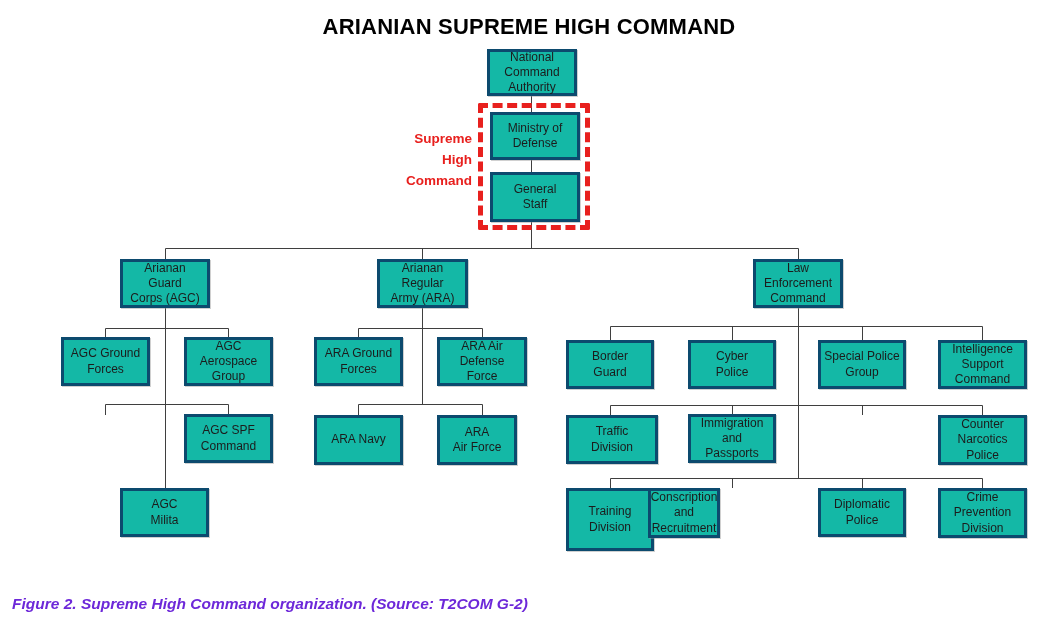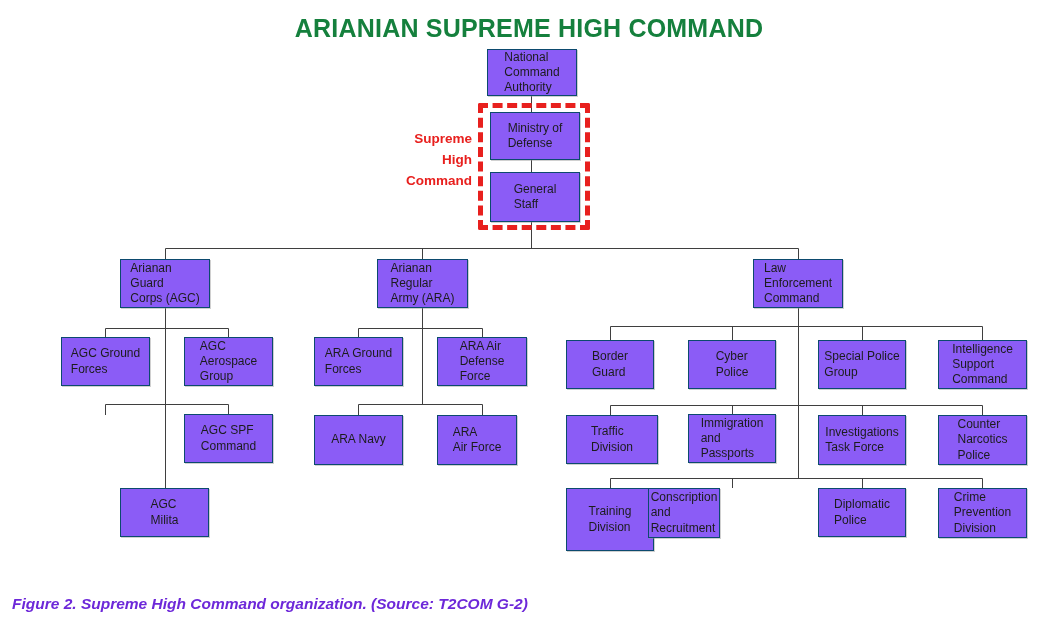--- a/index.html
+++ b/index.html
@@ -2,27 +2,27 @@
 <html><head>
 <meta charset="utf-8">
 <style>
   html,body{margin:0;padding:0;background:#ffffff;}
   .stage{
     position:relative;width:1058px;height:637px;background:#ffffff;
     font-family:"Liberation Sans",sans-serif;overflow:hidden;
   }
   .chart-title{
     position:absolute;top:14px;left:0;width:1058px;text-align:center;
-    font-size:25px;font-weight:bold;color:#15803d;letter-spacing:.2px;
+    font-size:22px;font-weight:bold;color:#000000;letter-spacing:.2px;
     white-space:pre-line;
   }
   .box{
-    position:absolute;background:#8b5cf6;border:1px solid #0c4a6e;
+    position:absolute;background:#14b8a6;border:3px solid #0c4a6e;
     box-sizing:border-box;display:flex;align-items:center;justify-content:center;
-    font-size:12px;line-height:1.27;color:#1c1c1c;
+    text-align:center;font-size:12px;line-height:1.27;color:#1c1c1c;
     white-space:pre-line;box-shadow:1px 1px 0 rgba(150,150,150,.45);
   }
   .shc-outline{
     position:absolute;left:478px;top:103px;width:112px;height:127px;
     border:5px dashed #e8201e;box-sizing:border-box;border-radius:2px;
   }
   .shc-label{
     position:absolute;left:384px;top:129px;width:88px;text-align:right;
     color:#e8201e;font-weight:bold;font-size:13.5px;line-height:1.55;
     white-space:pre-line;
@@ -116,22 +116,20 @@
 Group</div>
   <div class="box" style="left:938px;top:340px;width:89px;height:49px">Intelligence
 Support
 Command</div>
 
   <div class="box" style="left:566px;top:415px;width:92px;height:49px">Traffic
 Division</div>
   <div class="box" style="left:688px;top:414px;width:88px;height:49px">Immigration
 and
 Passports</div>
-  <div class="box" style="left:818px;top:415px;width:88px;height:50px">Investigations
-Task Force</div>
   <div class="box" style="left:938px;top:415px;width:89px;height:50px">Counter
 Narcotics
 Police</div>
 
   <div class="box" style="left:566px;top:488px;width:88px;height:63px">Training
 Division</div>
   <div class="box" style="left:648px;top:488px;width:72px;height:50px">Conscription
 and
 Recruitment</div>
   <div class="box" style="left:818px;top:488px;width:88px;height:49px">Diplomatic

